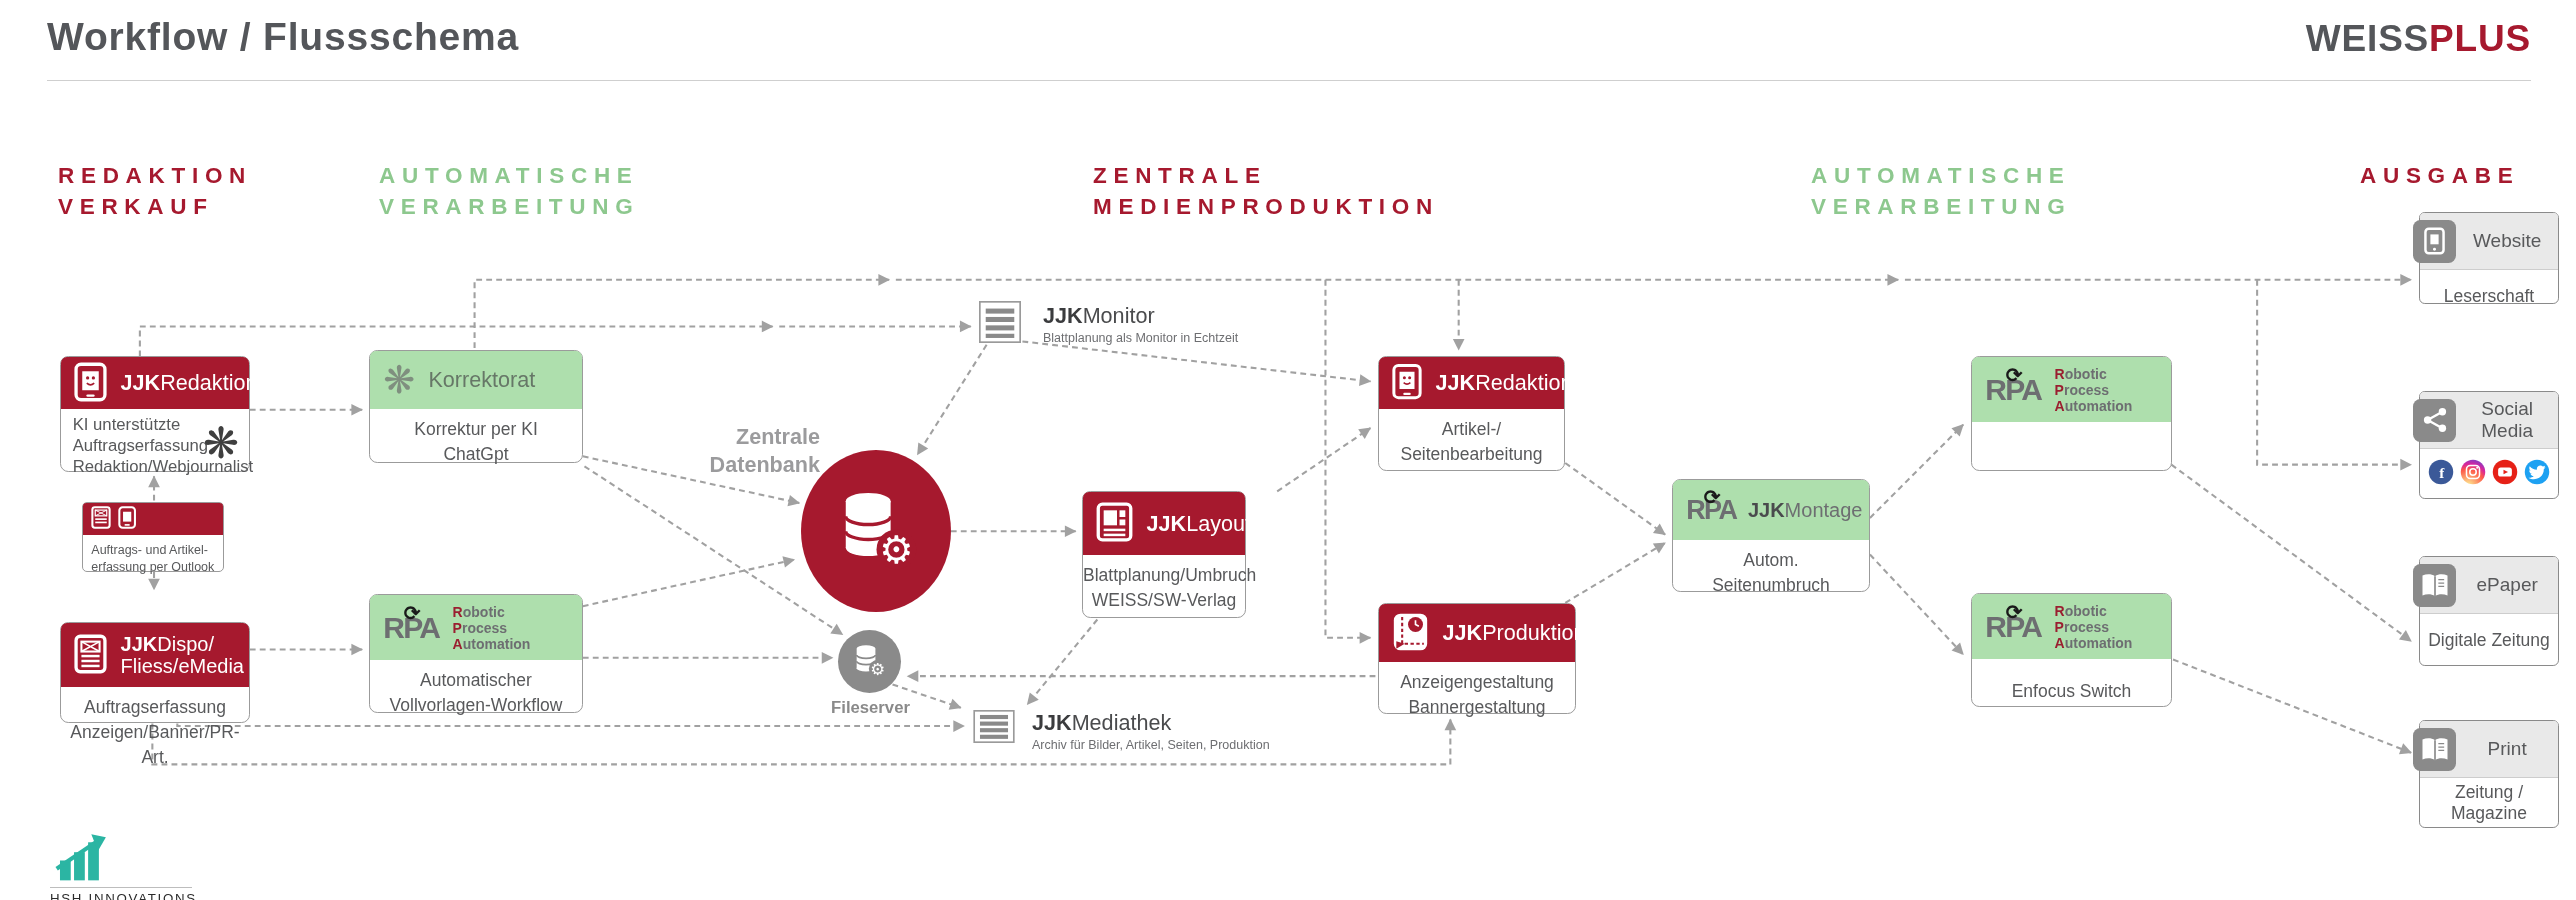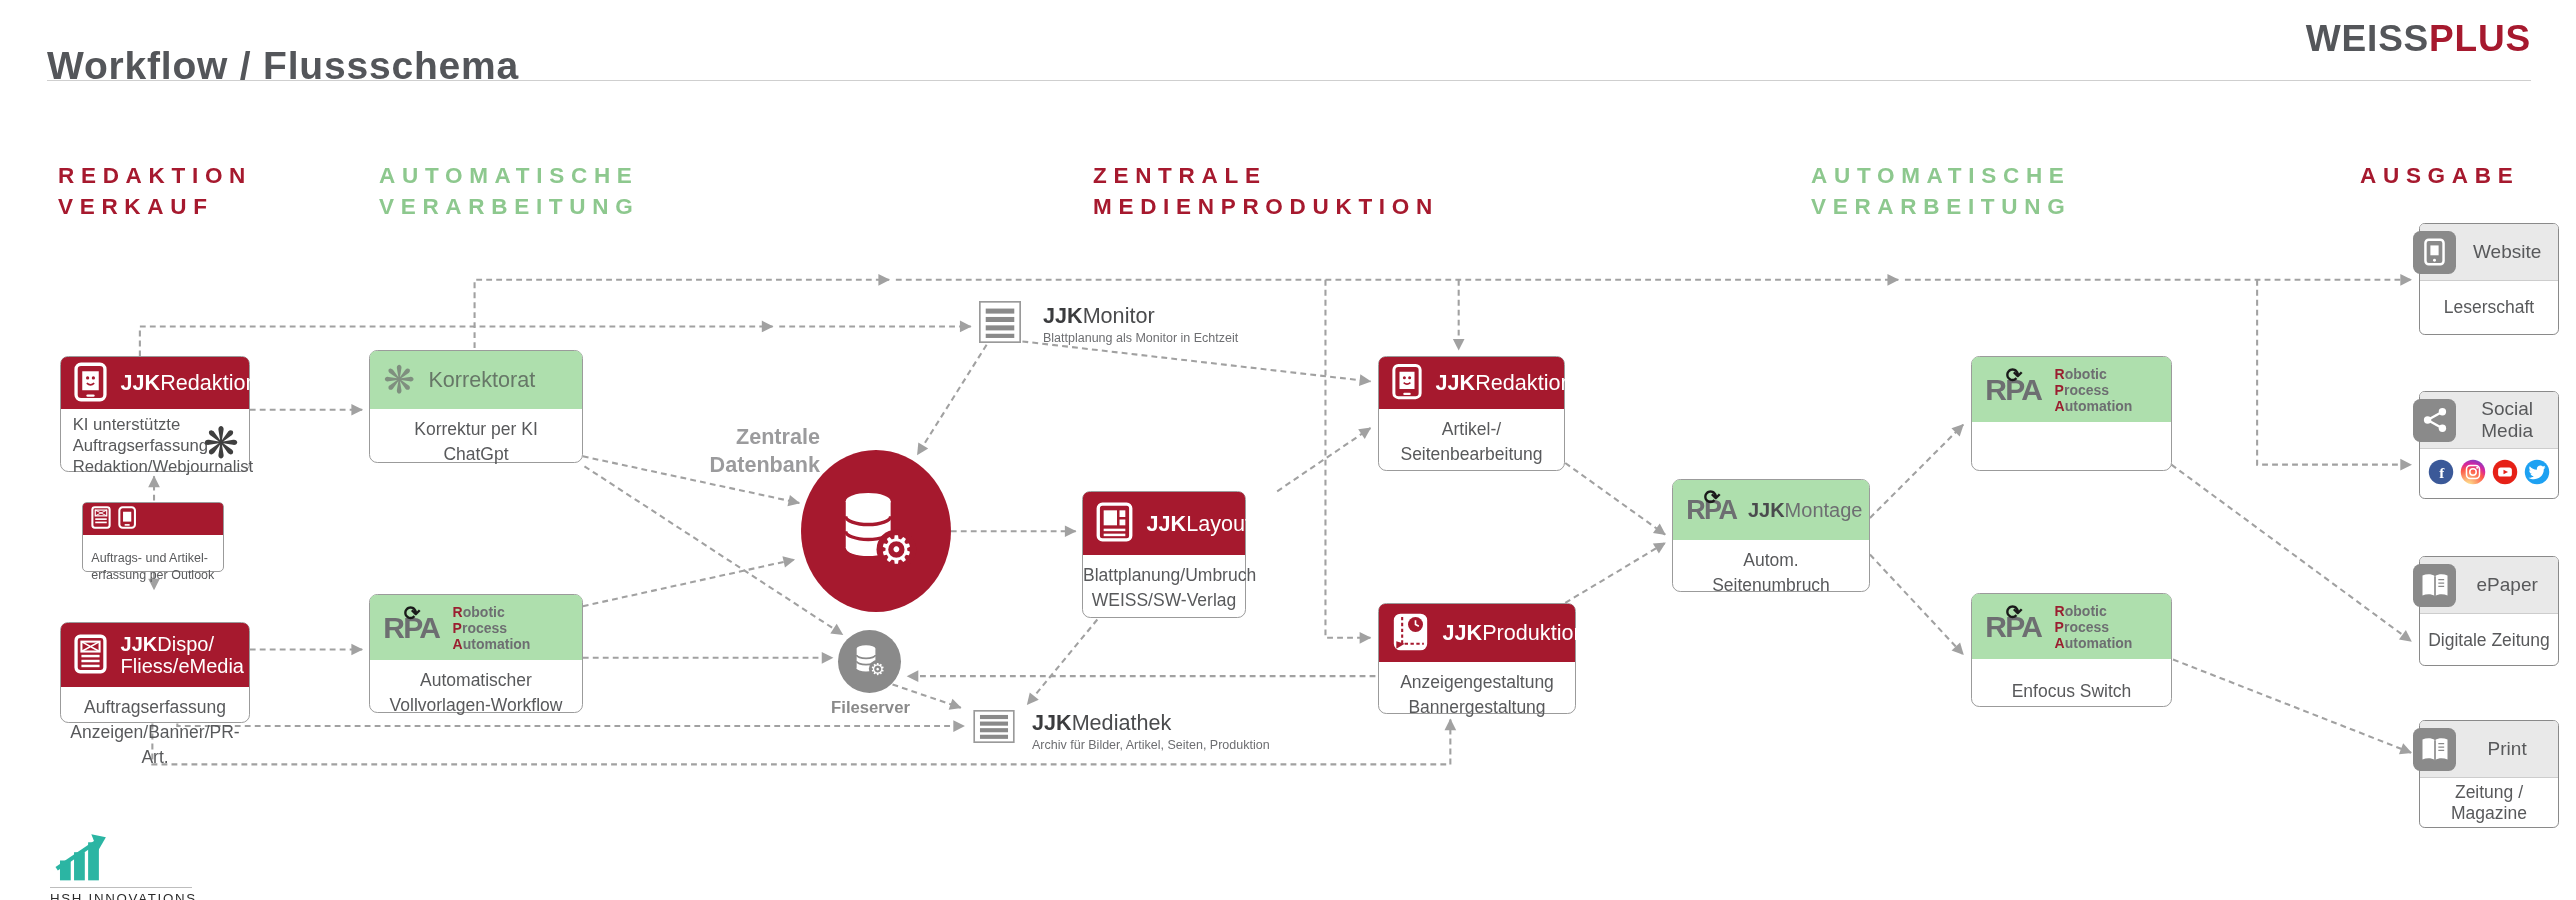--- a/index.html
+++ b/index.html
@@ -1,20 +1,20 @@
 <!DOCTYPE html>
 <html style="font-size:13.3px"><head>
 <meta charset="utf-8">
 <style>
   html,body{margin:0;padding:0;background:#fff;}
   .stage{position:relative;width:2576px;height:901px;background:#ffffff;overflow:hidden;
          font-family:"Liberation Sans",sans-serif;color:#58595B;}
 
   
-  .page-title{position:absolute;left:47px;top:15px;font-size:39px;font-weight:bold;color:#54565A;letter-spacing:0.8px;margin-top:29px;}
+  .page-title{position:absolute;left:47px;top:15px;font-size:39px;font-weight:bold;color:#54565A;letter-spacing:0.8px;}
   .brand{position:absolute;right:45px;top:18.3px;font-size:37px;font-weight:bold;letter-spacing:0.8px;}
   .brand .b-gray{color:#54565A}.brand .b-red{color:#A6192E}
   .title-rule{position:absolute;left:47px;top:80px;width:2484px;height:0;border-top:1.7px solid #cfcfcf;}
 
   
   .lane{position:absolute;top:160px;font-size:22.5px;font-weight:bold;letter-spacing:6.7px;line-height:31px;white-space:nowrap;}
   .lane.red{color:#A6192E}.lane.green{color:#8DC88E}
   #lane-redaktion{left:58px}#lane-auto1{left:379px}#lane-zentrale{left:1093px}
   #lane-auto2{left:1811px}#lane-ausgabe{left:2360px}
 
@@ -34,21 +34,21 @@
   .rpa-logo .spin{position:absolute;left:50%;top:-10px;transform:translateX(-50%);font-size:20px;font-weight:bold;color:#1a1a1a;}
   .rpa-words{font-size:14px;line-height:16px;color:#6d6e71;font-weight:bold;white-space:nowrap;}
   .rpa-words .fl{color:#9A1F30;}
 
   
   #n-redleft{left:60px;top:356px;width:190px;height:116px}
   #n-redleft .nhead{height:52px}
   #n-redleft .nbody{font-size:16.7px;line-height:21px;padding-top:5px}
   #n-outlook{left:82px;top:502px;width:142px;height:70px;border-radius:5px}
   #n-outlook .nhead{height:32px;border-radius:3.3px 3.3px 0 0;gap:6.7px;padding:0 8.3px}
-  #n-outlook .nbody{font-size:12.5px;line-height:16.7px;padding-top:15px;text-align:left;padding-left:8.3px}
+  #n-outlook .nbody{font-size:12.5px;line-height:16.7px;padding-top:7px;text-align:left;padding-left:8.3px}
   #n-dispo{left:60px;top:622px;width:190px;height:101px}
   #n-dispo .nhead{height:64px}
   #n-dispo .ttl{font-size:20px;line-height:22.5px}
   #n-korrektorat{left:369px;top:350px;width:214px;height:113px}
   #n-korrektorat .nhead{height:58px}
   #n-rpavoll{left:369px;top:594px;width:214px;height:119px}
   #n-rpavoll .nhead{height:65px}
   #n-layout{left:1082px;top:491px;width:164px;height:127px}
   #n-layout .nhead{height:63px}
   #n-redright{left:1378px;top:356px;width:187px;height:115px}
@@ -66,21 +66,21 @@
   #n-rpaenfocus .nhead{height:65px}
 
   
   .outbox{position:absolute;left:2419px;width:140px;background:#fff;border:1.7px solid #8a8a8a;border-radius:5.8px;box-sizing:border-box;}
   .outhead{height:56px;background:#E9E9E9;border-bottom:0.8px solid #cdcdcd;border-radius:4.2px 4.2px 0 0;
            display:flex;align-items:center;}
   .outchip{width:43px;height:43px;background:#8a8a8a;border-radius:7.5px;margin-left:-6.7px;
            display:flex;align-items:center;justify-content:center;flex:none;}
   .outttl{flex:1;text-align:center;font-size:19px;color:#58595B;}
   .outbody{text-align:center;font-size:17.5px;color:#58595B;display:flex;align-items:center;justify-content:center;}
-  #o-website{top:223px;height:112px}#o-website .outbody{height:53px}
+  #o-website{top:212px;height:92px}#o-website .outbody{height:53px}
   #o-social{top:391px;height:108px}#o-social .outbody{height:50px;gap:5.8px}
   #o-epaper{top:556px;height:110px}#o-epaper .outbody{height:52px}
   #o-print{top:720px;height:108px}#o-print .outbody{height:50px}
 
   
   .ic-doc{position:absolute;}
   #monitor-icon{left:979px;top:301px}
   #mediathek-icon{left:973px;top:710px}
   .doclabel{position:absolute;white-space:nowrap;}
   .doclabel .t{font-size:21.6px;color:#4a4b4d;}

